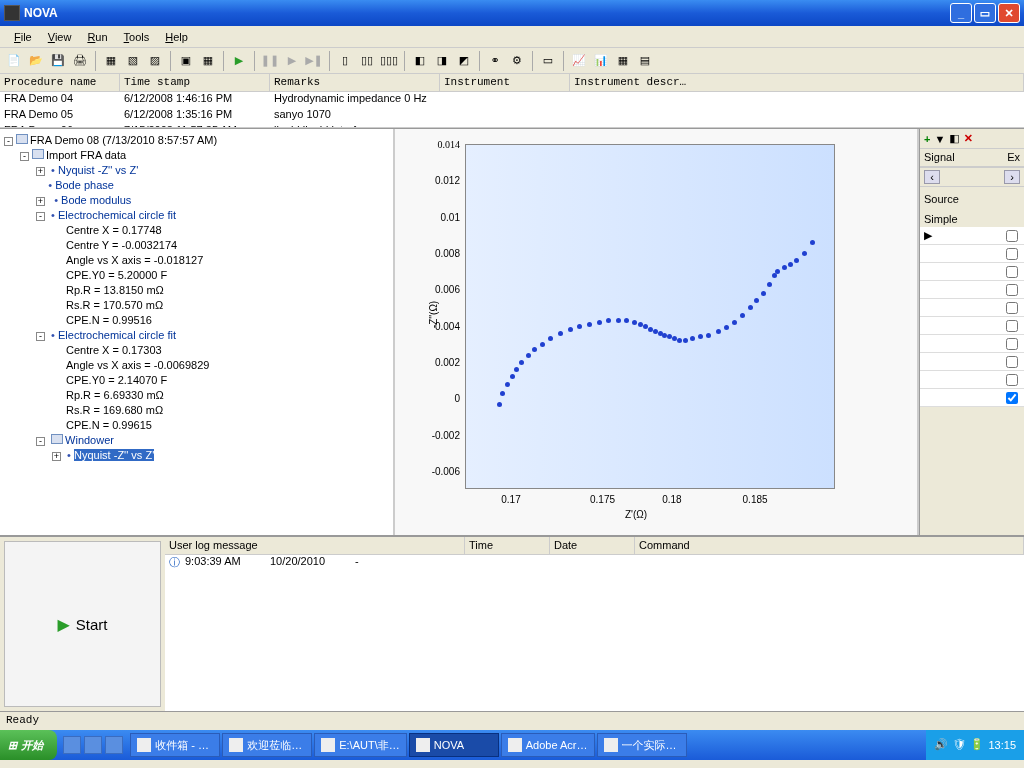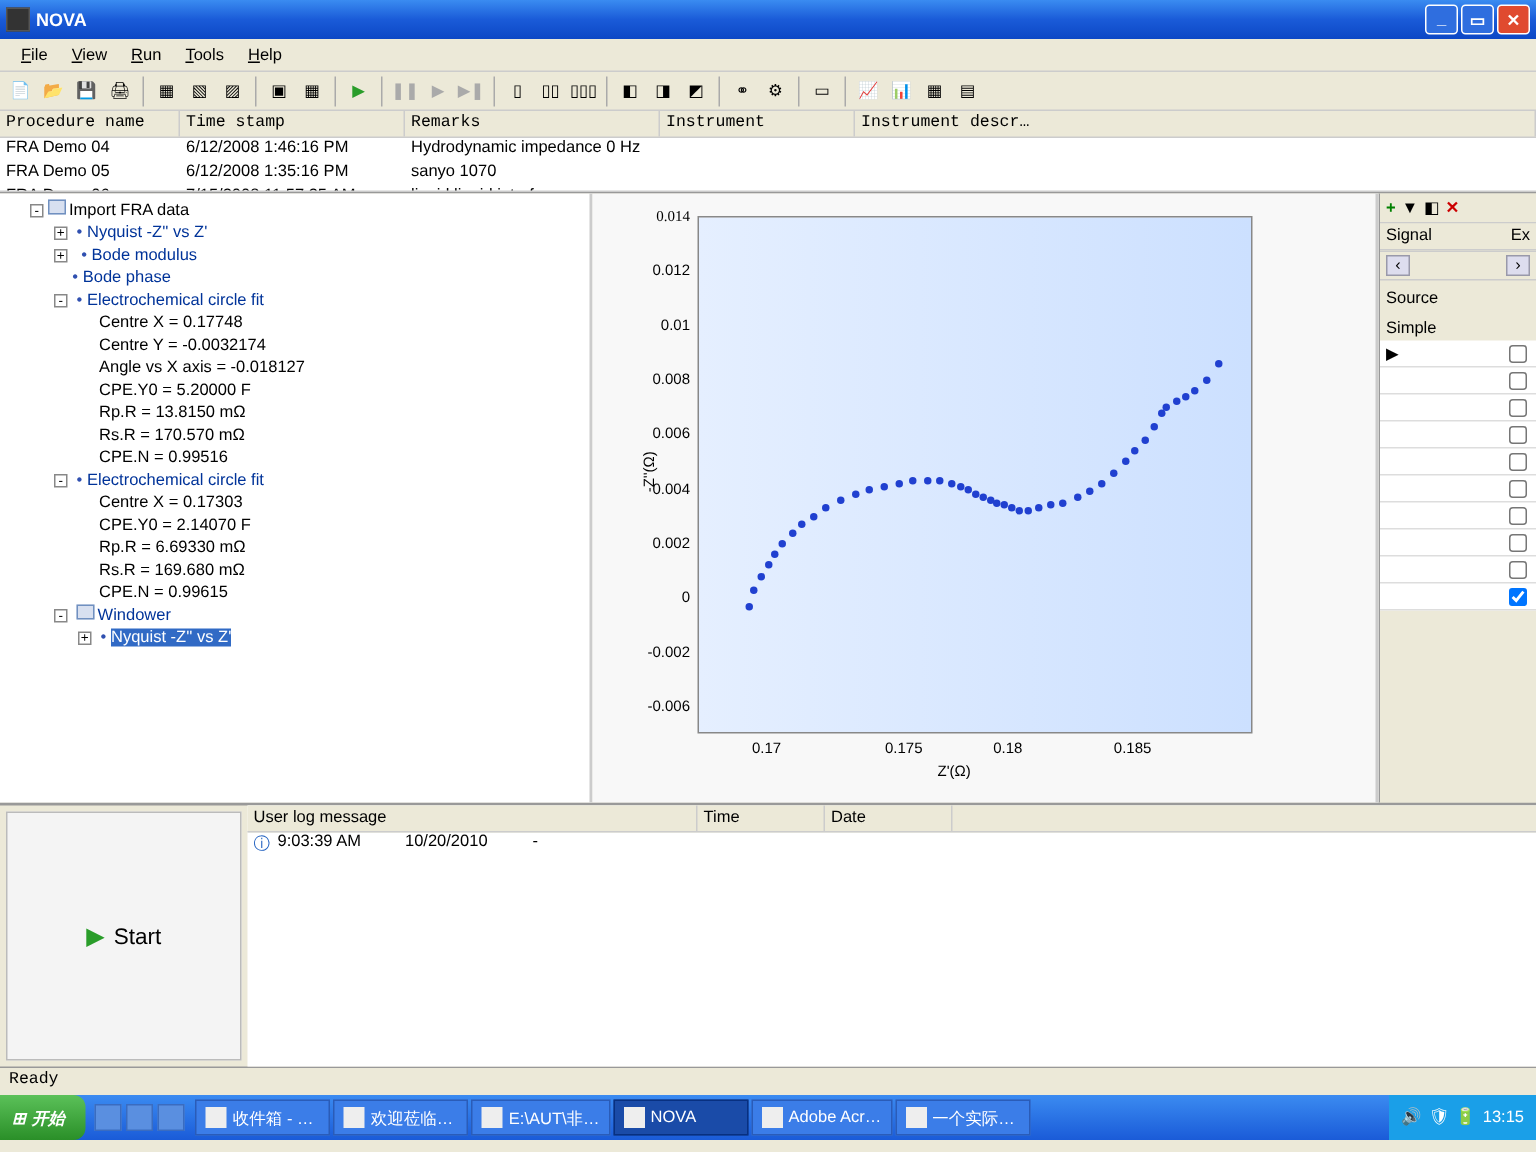--- a/index.html
+++ b/index.html
@@ -158,34 +158,36 @@
   <div class="row">
     <div style="width:120px">FRA Demo 06</div>
     <div style="width:150px">7/15/2008 11:57:35 AM</div>
     <div>liquid liquid interface</div>
   </div>
 </div>
 
 <div class="mid">
 
   <div class="tree-pane">
+    <div class="node"><span class="expander">-</span><span class="ico"></span><span>FRA Demo 08 (7/13/2010 8:57:57 AM)</span></div>
     <div class="node" style="padding-left:16px"><span class="expander">-</span><span class="ico"></span><span>Import FRA data</span></div>
     <div class="node" style="padding-left:32px"><span class="expander">+</span>&nbsp;<span class="bullet">•</span> <span class="blue">Nyquist -Z'' vs Z'</span></div>
+    <div class="node" style="padding-left:32px">&nbsp;&nbsp;&nbsp;&nbsp;<span class="bullet">•</span> <span class="blue">Bode phase</span></div>
     <div class="node" style="padding-left:32px"><span class="expander">+</span>&nbsp;&nbsp;<span class="bullet">•</span> <span class="blue">Bode modulus</span></div>
-    <div class="node" style="padding-left:32px">&nbsp;&nbsp;&nbsp;&nbsp;<span class="bullet">•</span> <span class="blue">Bode phase</span></div>
     <div class="node" style="padding-left:32px"><span class="expander">-</span>&nbsp;<span class="bullet">•</span> <span class="blue">Electrochemical circle fit</span></div>
     <div class="node" style="padding-left:62px"><span>Centre X = 0.17748</span></div>
     <div class="node" style="padding-left:62px"><span>Centre Y = -0.0032174</span></div>
     <div class="node" style="padding-left:62px"><span>Angle vs X axis = -0.018127</span></div>
     <div class="node" style="padding-left:62px"><span>CPE.Y0 = 5.20000 F</span></div>
     <div class="node" style="padding-left:62px"><span>Rp.R = 13.8150 mΩ</span></div>
     <div class="node" style="padding-left:62px"><span>Rs.R = 170.570 mΩ</span></div>
     <div class="node" style="padding-left:62px"><span>CPE.N = 0.99516</span></div>
     <div class="node" style="padding-left:32px"><span class="expander">-</span>&nbsp;<span class="bullet">•</span> <span class="blue">Electrochemical circle fit</span></div>
     <div class="node" style="padding-left:62px"><span>Centre X = 0.17303</span></div>
+    <div class="node" style="padding-left:62px"><span>Angle vs X axis = -0.0069829</span></div>
     <div class="node" style="padding-left:62px"><span>CPE.Y0 = 2.14070 F</span></div>
     <div class="node" style="padding-left:62px"><span>Rp.R = 6.69330 mΩ</span></div>
     <div class="node" style="padding-left:62px"><span>Rs.R = 169.680 mΩ</span></div>
     <div class="node" style="padding-left:62px"><span>CPE.N = 0.99615</span></div>
     <div class="node" style="padding-left:32px"><span class="expander">-</span>&nbsp;<span class="ico"></span><span class="blue">Windower</span></div>
     <div class="node" style="padding-left:48px"><span class="expander">+</span>&nbsp;<span class="bullet">•</span> <span class="sel">Nyquist -Z'' vs Z'</span></div>
   </div>
 
   <div class="chart-pane">
     <div class="chart-area">
@@ -318,20 +320,21 @@
 <div class="lower">
   <div class="start-box">
     <span class="play">▶</span>
     <span>Start</span>
   </div>
   <div class="log-pane">
     <div class="log-header">
       <div style="width:300px">User log message</div>
       <div style="width:85px">Time</div>
       <div style="width:85px">Date</div>
+      <div style="flex:1">Command</div>
     </div>
     <div class="log-row">
       <div class="info">ⓘ</div>
       <div style="width:85px">9:03:39 AM</div>
       <div style="width:85px">10/20/2010</div>
       <div>-</div>
     </div>
   </div>
 </div>
 

